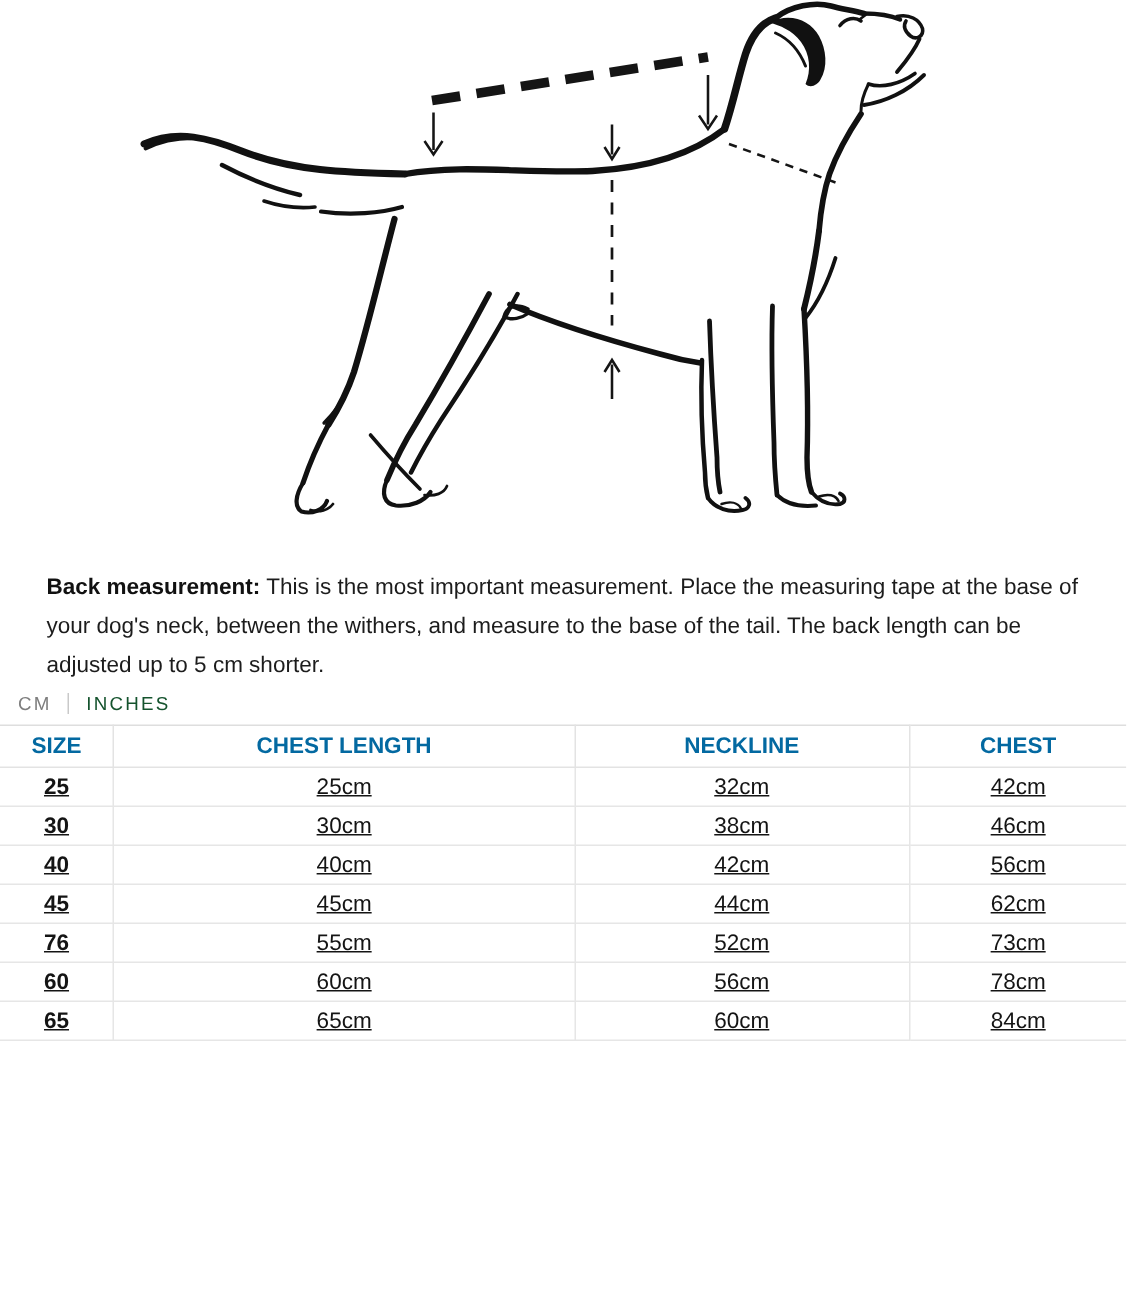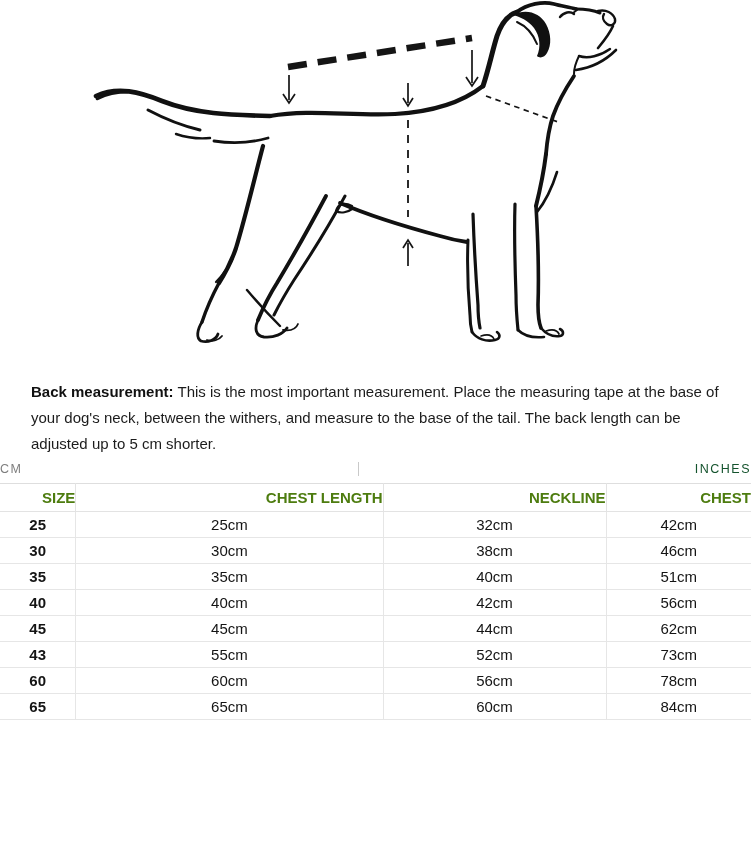--- a/index.html
+++ b/index.html
@@ -18,52 +18,54 @@
     line-height:26px;
     color:#1c1c1c;
   }
   .instructions p{margin:0;}
   .instructions b{font-weight:bold;color:#111;}
   .unit-toggle{
     margin-top:3px;
     height:17px;
     display:flex;
     align-items:center;
-    justify-content:space-between;
+    justify-content:flex-start;
     font-size:12.5px;
     letter-spacing:1.5px;
+    margin-left:12px;
   }
   .unit-option{cursor:pointer;}
   .unit-cm{color:#7e7e7e;}
   .unit-inches{color:#14532d;}
   .unit-divider{
     width:1px;height:14px;background:#c9c9c9;
     margin:0 11px;
   }
   table.size-table{
     width:751px;
     border-collapse:collapse;
     table-layout:fixed;
     font-size:15px;
     margin-top:6px;
   }
   table.size-table th{
-    font-weight:bold;color:#4d7c0f;
+    font-weight:bold;color:#0369a1;
     height:27px;
-    text-align:right;
+    text-align:center;
     border:1px solid #e3e3e3;
     border-top:1px solid #dedede;
     padding:0;
   }
   table.size-table td{
     height:25px;
     text-align:center;
     border:1px solid #e6e6e6;
     padding:0;
     color:#141414;
+    text-decoration:underline;
   }
   table.size-table th:first-child,table.size-table td:first-child{border-left:none;}
   table.size-table th:last-child,table.size-table td:last-child{border-right:none;}
   table.size-table td:first-child{font-weight:bold;}
 </style>
 </head>
 <body>
 
 <div class="screen">
 
@@ -187,39 +189,33 @@
           <td>32cm</td>
           <td>42cm</td>
         </tr>
         <tr>
           <td>30</td>
           <td>30cm</td>
           <td>38cm</td>
           <td>46cm</td>
         </tr>
         <tr>
-          <td>35</td>
-          <td>35cm</td>
-          <td>40cm</td>
-          <td>51cm</td>
-        </tr>
-        <tr>
           <td>40</td>
           <td>40cm</td>
           <td>42cm</td>
           <td>56cm</td>
         </tr>
         <tr>
           <td>45</td>
           <td>45cm</td>
           <td>44cm</td>
           <td>62cm</td>
         </tr>
         <tr>
-          <td>43</td>
+          <td>76</td>
           <td>55cm</td>
           <td>52cm</td>
           <td>73cm</td>
         </tr>
         <tr>
           <td>60</td>
           <td>60cm</td>
           <td>56cm</td>
           <td>78cm</td>
         </tr>

